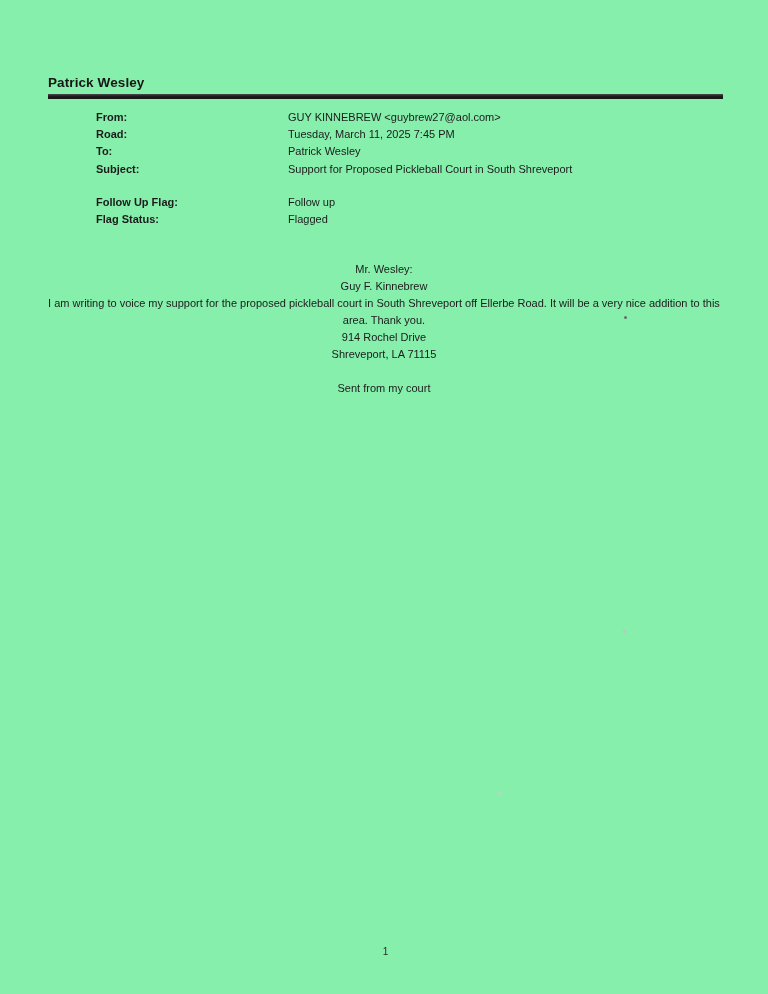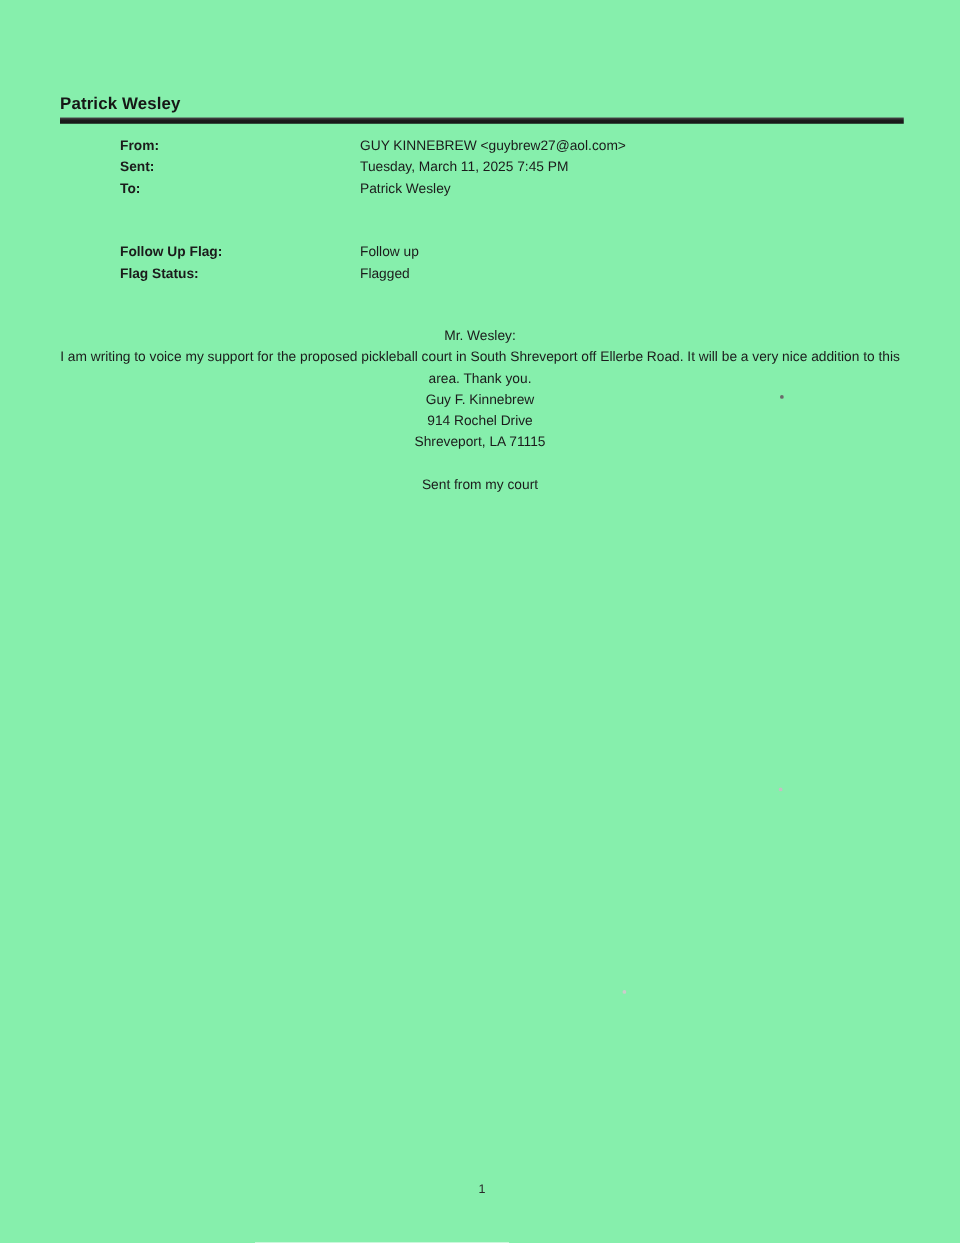--- a/index.html
+++ b/index.html
@@ -112,44 +112,48 @@
   <div class="recipient-name">Patrick Wesley</div>
 
   <div class="header-rule"></div>
 
   <div class="meta-block">
     <div class="meta-row">
       <span class="meta-label">From:</span>
       <span class="meta-value">GUY KINNEBREW &lt;guybrew27@aol.com&gt;</span>
     </div>
     <div class="meta-row">
-      <span class="meta-label">Sent:</span>
+      <span class="meta-label">Road:</span>
       <span class="meta-value">Tuesday, March 11, 2025 7:45 PM</span>
     </div>
     <div class="meta-row">
       <span class="meta-label">To:</span>
       <span class="meta-value">Patrick Wesley</span>
+    </div>
+    <div class="meta-row">
+      <span class="meta-label">Subject:</span>
+      <span class="meta-value">Support for Proposed Pickleball Court in South Shreveport</span>
     </div>
   </div>
 
   <div class="flag-block">
     <div class="meta-row">
       <span class="meta-label">Follow Up Flag:</span>
       <span class="meta-value">Follow up</span>
     </div>
     <div class="meta-row">
       <span class="meta-label">Flag Status:</span>
       <span class="meta-value">Flagged</span>
     </div>
   </div>
 
   <div class="body-block">
     <div class="body-line">Mr. Wesley:</div>
+    <div class="body-line">Guy F. Kinnebrew</div>
     <div class="body-line">I am writing to voice my support for the proposed pickleball court in South Shreveport off Ellerbe Road. It will be a very nice addition to this area. Thank you.</div>
-    <div class="body-line">Guy F. Kinnebrew</div>
     <div class="body-line">914 Rochel Drive</div>
     <div class="body-line">Shreveport, LA 71115</div>
     <div class="body-spacer"></div>
     <div class="body-line">Sent from my court</div>
   </div>
 
   <div class="speck speck-1"></div>
   <div class="speck speck-2"></div>
   <div class="speck speck-3"></div>
 

